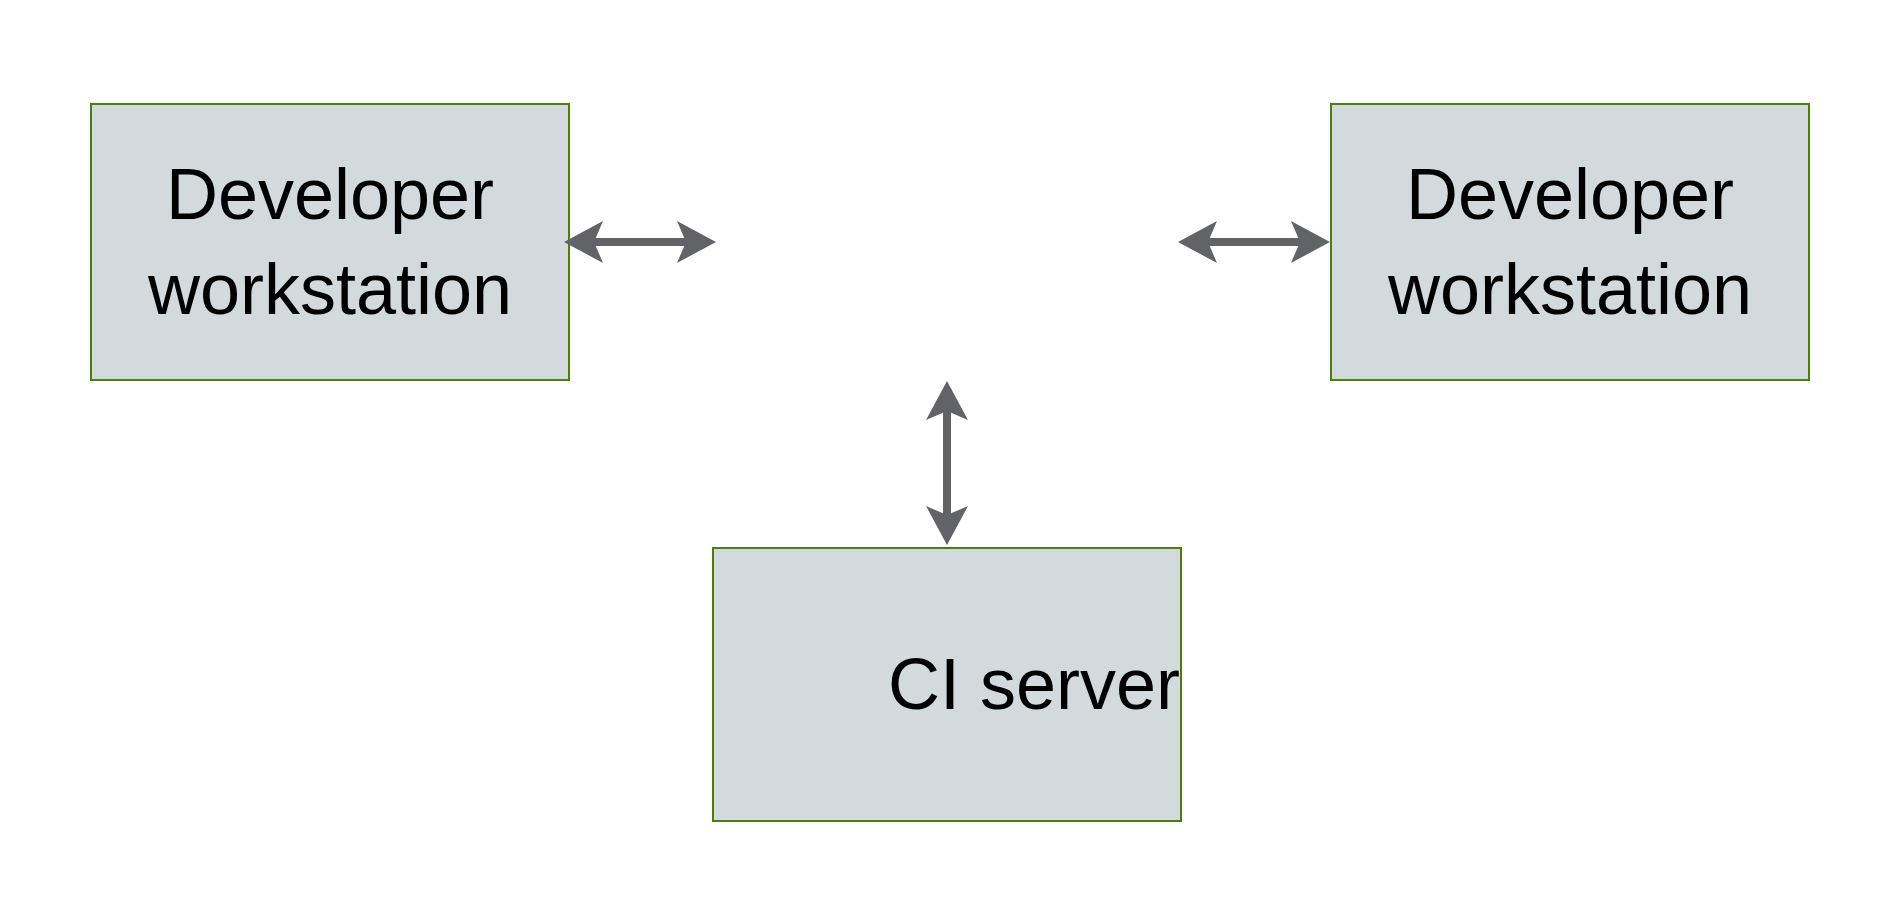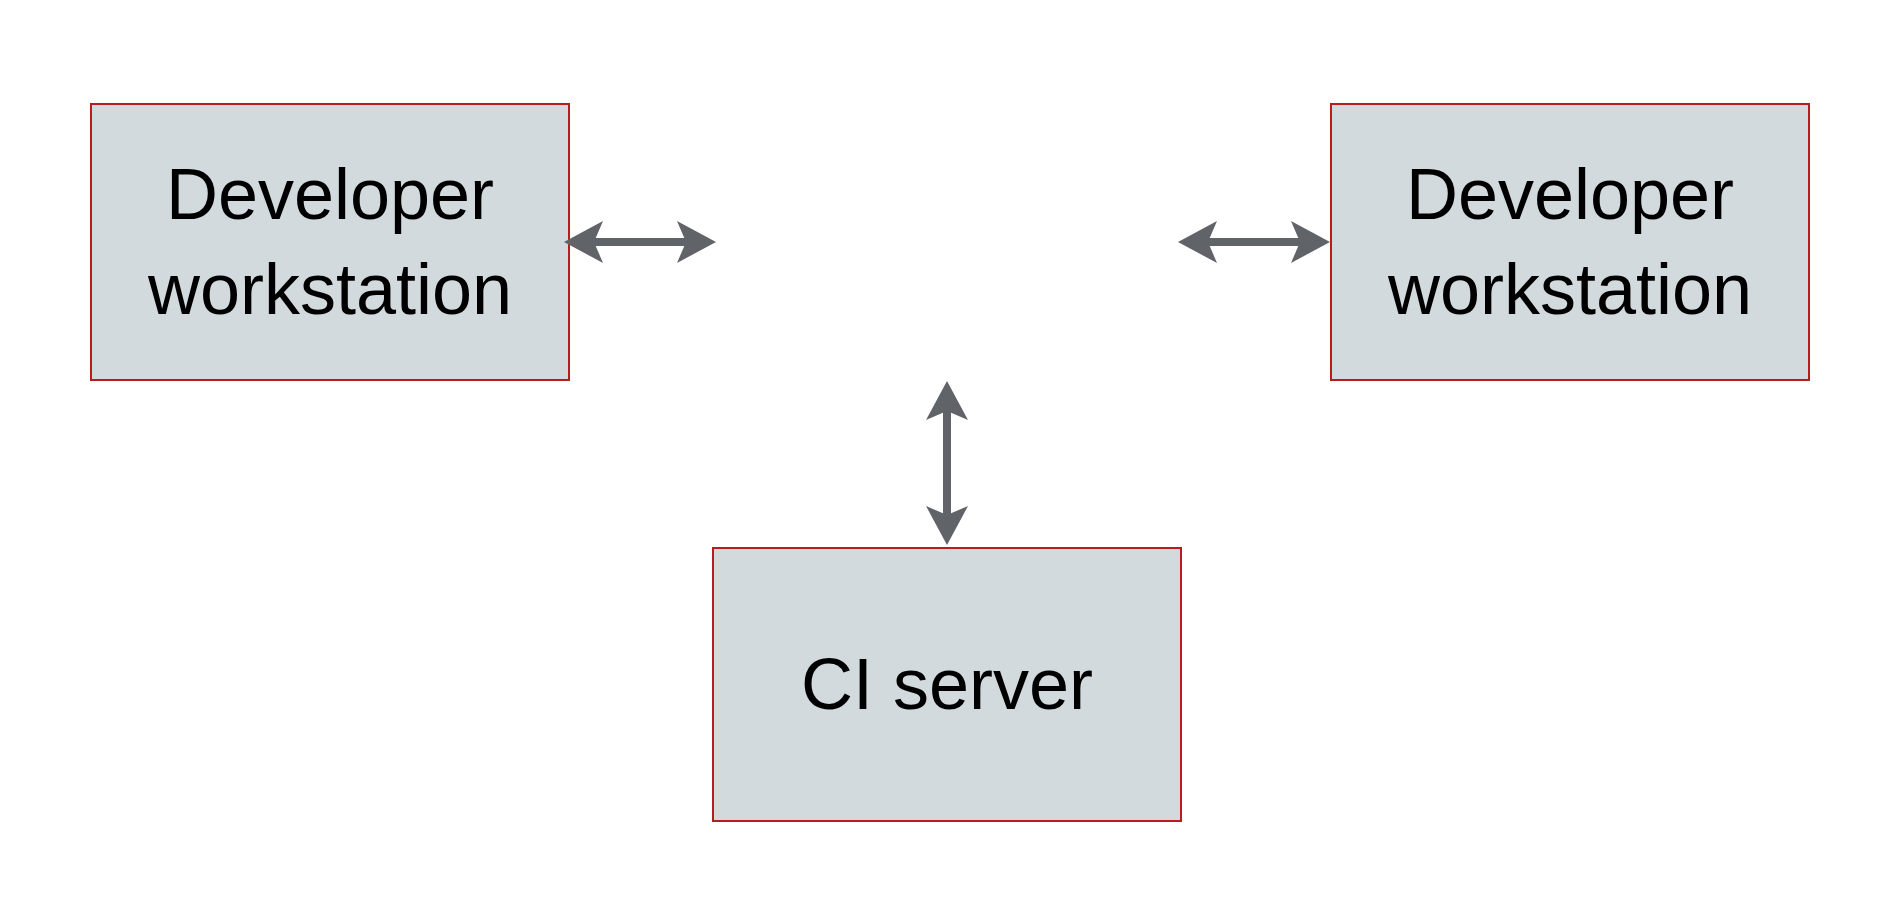--- a/index.html
+++ b/index.html
@@ -11,38 +11,38 @@
   .canvas {
     position: relative;
     width: 1900px;
     height: 922px;
     background: #ffffff;
     overflow: hidden;
   }
   .node {
     position: absolute;
     background: #d3dade;
-    border: 2px solid #b91c1c;
+    border: 2px solid #4d7c0f;
     box-sizing: border-box;
     display: flex;
     align-items: center;
     justify-content: center;
     text-align: center;
   }
   .node-label {
     font-size: 72px;
     line-height: 95px;
     color: #000000;
     white-space: pre-line;
     letter-spacing: 0px;
   }
   .node-dev-left   { left: 90px;   top: 103px; width: 480px; height: 278px; }
   .node-cache      { left: 712px;  top: 103px; width: 470px; height: 278px; }
   .node-dev-right  { left: 1330px; top: 103px; width: 480px; height: 278px; }
-  .node-ci         { left: 712px;  top: 547px; width: 470px; height: 275px; }
+  .node-ci         { left: 712px;  top: 547px; width: 470px; height: 275px; justify-content: flex-end; }
 
   .arrow {
     position: absolute;
     color: #606468;
   }
   .arrow svg { display: block; }
   .arrow-left  { left: 562px;  top: 218px; }
   .arrow-right { left: 1176px; top: 218px; }
   .arrow-down  { left: 923px;  top: 379px; }
 </style>

